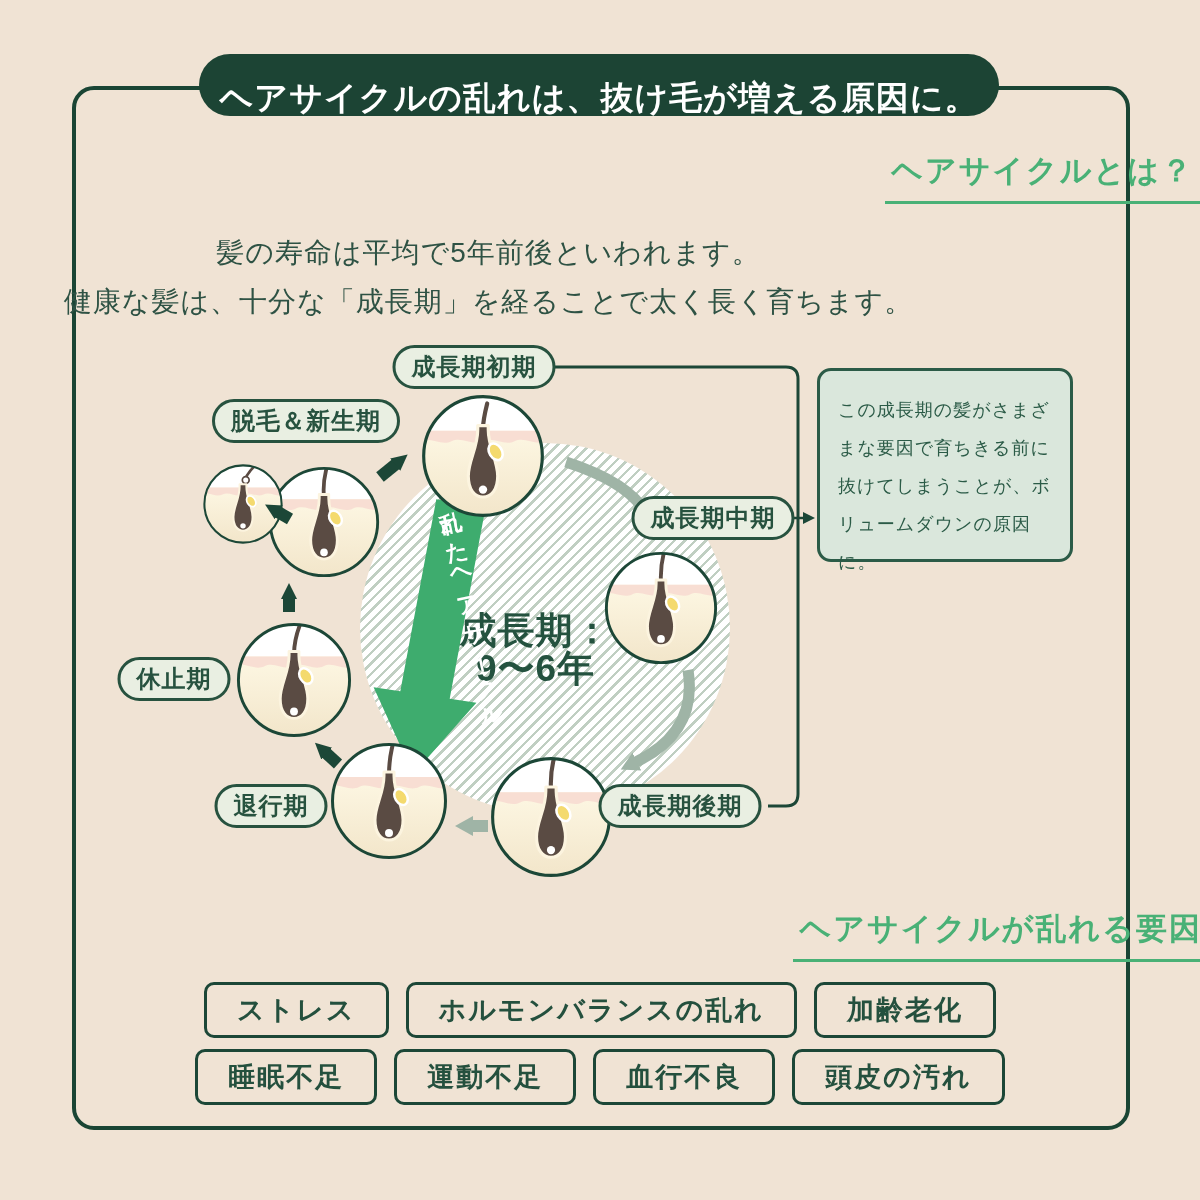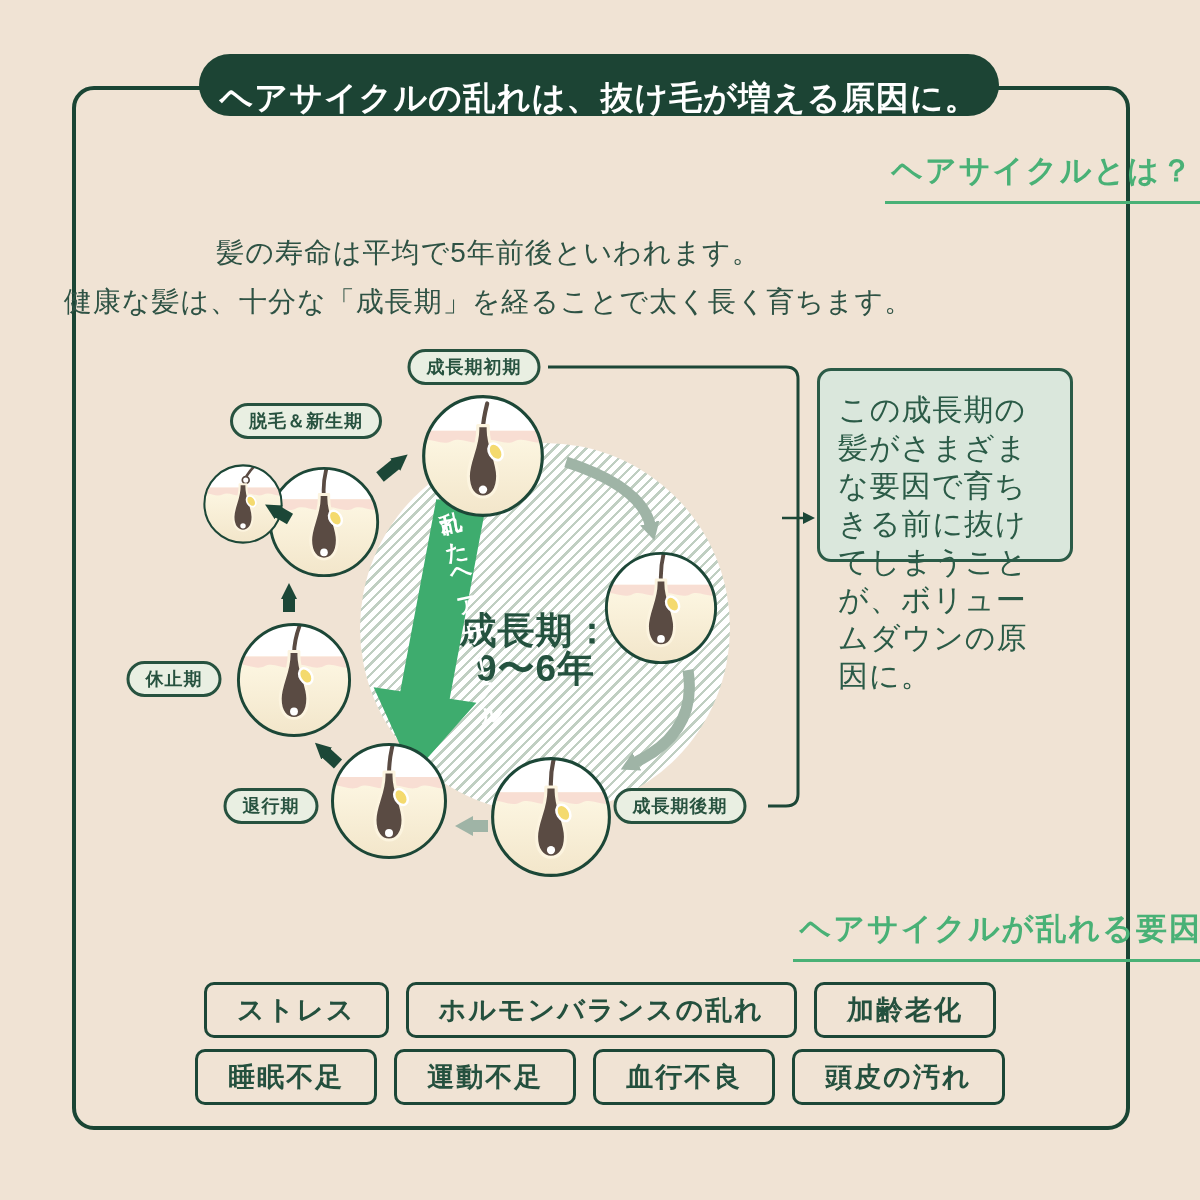--- a/index.html
+++ b/index.html
@@ -49,35 +49,35 @@
   }
   
   svg.circ{position:absolute;}
   .hairline{stroke:#5A4B43;stroke-width:4;fill:none;stroke-linecap:round;}
   
   svg.overlay{position:absolute;left:0;top:0;width:1200px;height:1200px;pointer-events:none;}
   
   .stage-pill{
     position:absolute;transform:translate(-50%,-50%);
     background:#E9EFE2;border:3px solid #27523F;border-radius:999px;
-    padding:3px 16px;font-size:18px;font-weight:bold;color:#27523F;
+    padding:3px 16px;font-size:24px;font-weight:bold;color:#27523F;
     white-space:nowrap;letter-spacing:1px;
   }
   
   .arrow-text{
     position:absolute;left:430px;top:496px;height:215px;
     writing-mode:vertical-rl;text-orientation:upright;
     color:#FFFFFF;font-size:22px;font-weight:bold;letter-spacing:3px;
     transform:rotate(-12deg);transform-origin:top center;white-space:nowrap;
   }
   
   .note-box{
     position:absolute;left:817px;top:368px;width:256px;height:194px;box-sizing:border-box;
     background:#DAE7DC;border:3px solid #2B5B47;border-radius:14px;
-    padding:20px 18px;font-size:30px;line-height:38px;color:#2B5B47;
+    padding:20px 18px;font-size:18px;line-height:38px;color:#2B5B47;
     letter-spacing:1px;font-weight:500;
   }
   
   .factor-rows{position:absolute;left:0;top:982px;width:1200px;}
   .frow{display:flex;justify-content:center;gap:17px;margin-bottom:11px;}
   .factor{
     border:3px solid #1C4737;border-radius:10px;color:#24503E;
     font-size:27px;font-weight:bold;letter-spacing:2px;
     padding:7px 30px;white-space:nowrap;background:transparent;
   }
@@ -216,20 +216,21 @@
     <path d="M688,670 Q698,732 636,762" fill="none" stroke="#9FB4A6" stroke-width="11" marker-end="url(#mgray)"></path>
     <line x1="488" y1="826" x2="472" y2="826" stroke="#9FB4A6" stroke-width="12" marker-end="url(#mgray)"></line>
 
     <line x1="380" y1="477" x2="396" y2="464" stroke="#1C4737" stroke-width="12" marker-end="url(#mdark)"></line>
     <line x1="290" y1="519" x2="278" y2="512" stroke="#1C4737" stroke-width="12" marker-end="url(#mdark)"></line>
     <line x1="289" y1="612" x2="289" y2="598" stroke="#1C4737" stroke-width="12" marker-end="url(#mdark)"></line>
     <line x1="338" y1="764" x2="326" y2="753" stroke="#1C4737" stroke-width="12" marker-end="url(#mdark)"></line>
   </svg>
 
   <div class="stage-pill" style="left:474px;top:367px">成長期初期</div>
+  <div class="stage-pill" style="left:713px;top:518px">成長期中期</div>
   <div class="stage-pill" style="left:680px;top:806px">成長期後期</div>
   <div class="stage-pill" style="left:271px;top:806px">退行期</div>
   <div class="stage-pill" style="left:174px;top:679px">休止期</div>
   <div class="stage-pill" style="left:306px;top:421px">脱毛＆新生期</div>
 
   <div class="arrow-text">乱れたヘアサイクル</div>
 
   <div class="note-box">この成長期の髪がさまざまな要因で育ちきる前に抜けてしまうことが、ボリュームダウンの原因に。</div>
 
   <div class="h2wrap second">

